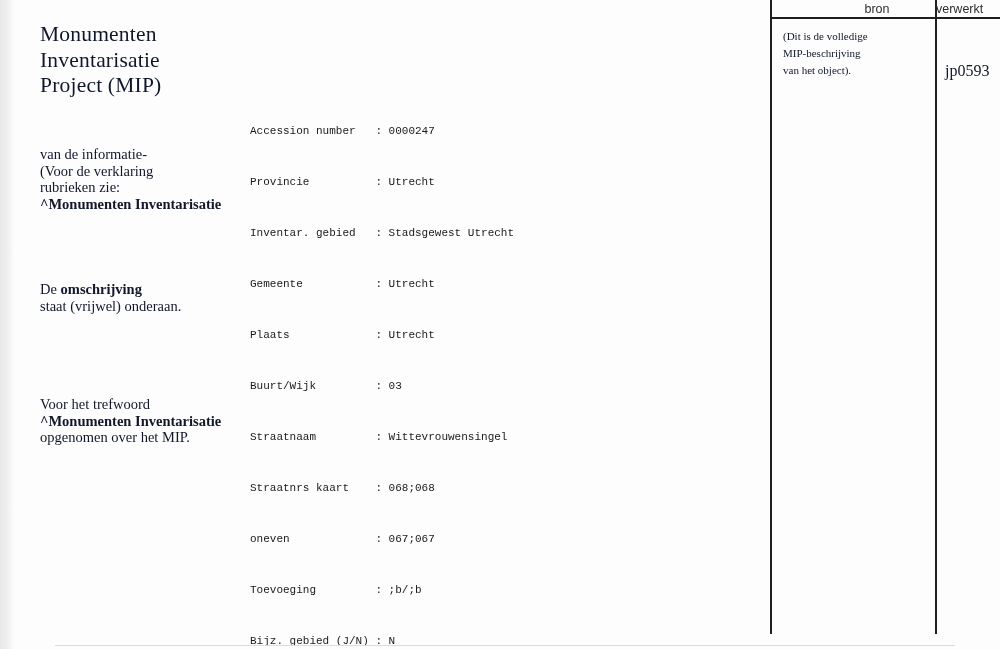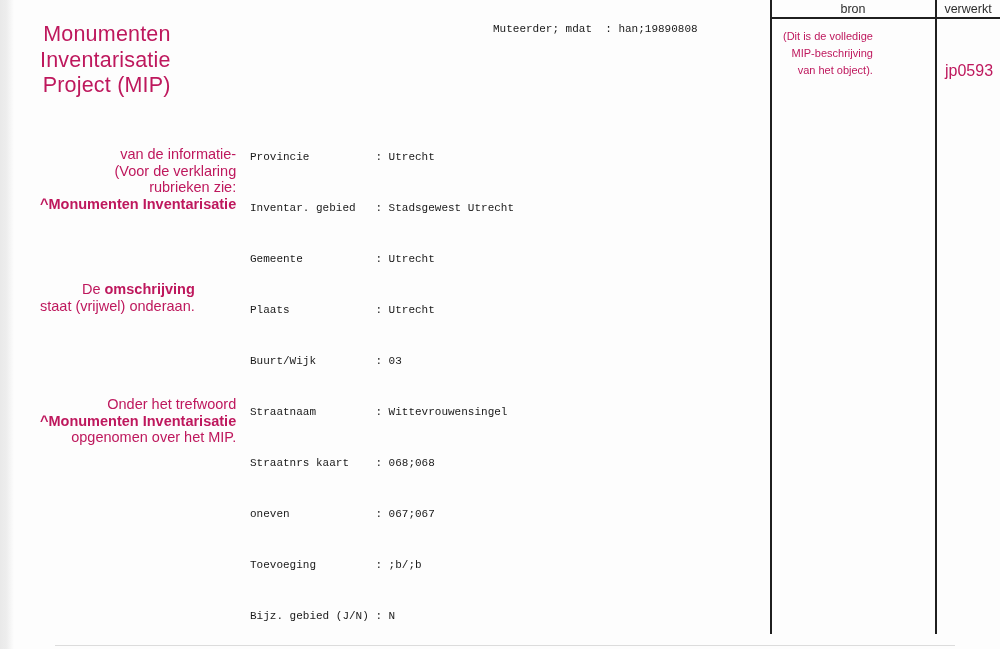--- a/index.html
+++ b/index.html
@@ -11,21 +11,21 @@
   .abs { position:absolute; }
 
   
   #left-shadow {
     left:0; top:0; width:14px; height:100%;
     background:linear-gradient(90deg,#e9e9e9 0%,#ededed 45%,rgba(253,253,253,0) 100%);
   }
   #bottom-rule { left:55px; top:645px; width:900px; height:1px; background:#dcdcdc; }
 
   
-  .serif { font-family:Liberation Sans, sans-serif; color:#be185d;text-align:right; }
+  .serif { font-family:Liberation Serif, serif; color:#0f172a; }
   #page-title { left:40px; top:22px; font-size:21.5px; line-height:25.5px; letter-spacing:0.2px; }
   .note { left:40px; font-size:14.5px; line-height:16.6px; }
   #intro-note  { top:146px; }
   #omschrijving-note { top:281px; }
   #trefwoord-note { top:396px; }
   .b { font-weight:bold; }
 
   
   #record-block {
     left:250px; top:23px; width:525px;
@@ -41,22 +41,22 @@
 
   
   .rule { background:#1f1f1f; }
   #bron-divider     { left:770px; top:0; width:1.6px; height:634px; }
   #verwerkt-divider { left:935px; top:0; width:1.6px; height:634px; }
   #header-rule      { left:770px; top:17px; width:230px; height:1.6px; }
   .thead {
     font-family:"Liberation Sans","DejaVu Sans",sans-serif;
     font-size:12.5px; color:#2e2e2e; top:2px; text-align:center;
   }
-  #bron-header { left:771px; width:164px; }
-  #verwerkt-header { left:936px; width:64px; }
+  #bron-header { left:771px; width:164px;padding-left:24px; }
+  #verwerkt-header { left:936px; width:43px; }
   #bron-note { left:783px; top:28px; font-size:11px; line-height:16.8px; }
   #verwerkt-value { left:945px; top:62px; font-size:16px; }
 </style>
 </head>
 <body>
 
 <div id="page">
 
   <div id="left-shadow" class="abs"></div>
 
@@ -72,34 +72,34 @@
     <div>rubrieken zie:</div>
     <div class="b">^Monumenten Inventarisatie</div>
   </div>
 
   <div id="omschrijving-note" class="abs serif note">
     <div><span>De </span><span class="b">omschrijving</span></div>
     <div>staat (vrijwel) onderaan.</div>
   </div>
 
   <div id="trefwoord-note" class="abs serif note">
-    <div>Onder het trefwoord</div>
+    <div>Voor het trefwoord</div>
     <div class="b">^Monumenten Inventarisatie</div>
     <div>opgenomen over het MIP.</div>
   </div>
 
   <div id="record-block" class="abs">
 
-    <div id="muteerder-field">
-      <span class="mlbl">Muteerder; mdat</span><span class="fval">han;19890808</span>
-    </div>
 
     <div id="fields-list">
       
     
+        <div class="frow">
+          <span class="flbl">Accession number</span><span class="fval">0000247</span>
+        </div>
       
         <div class="frow">
           <span class="flbl">Provincie</span><span class="fval">Utrecht</span>
         </div>
       
         <div class="frow">
           <span class="flbl">Inventar. gebied</span><span class="fval">Stadsgewest Utrecht</span>
         </div>
       
         <div class="frow">

